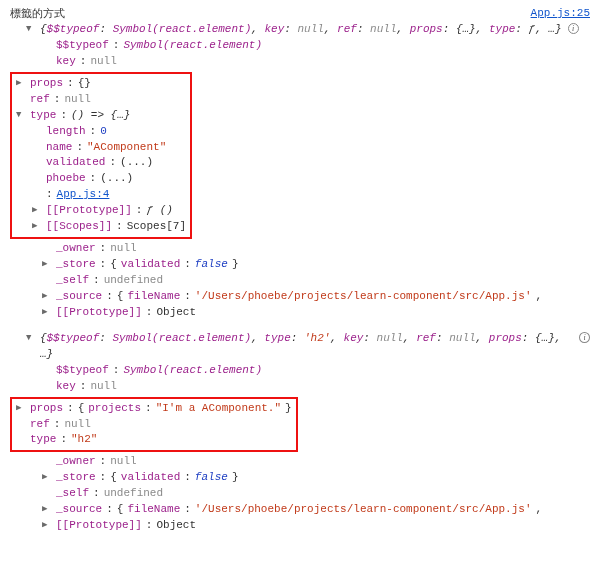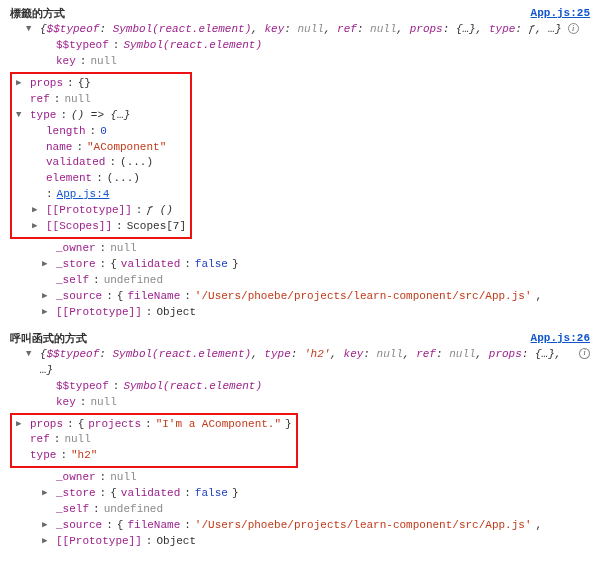--- a/index.html
+++ b/index.html
@@ -8,38 +8,38 @@
     padding: 6px 10px;
     background: #fff;
     font-family: Menlo, Consolas, "Courier New", monospace;
     font-size: 11px;
     line-height: 1.45;
     color: #303030;
     width: 600px;
   }
   .row { display: flex; align-items: flex-start; gap: 4px; white-space: nowrap; }
   .wrap { white-space: normal; }
-  .header-row { display: flex; justify-content: space-between; align-items: center; font-weight: bold; }
+  .header-row { display: flex; justify-content: space-between; align-items: center; }
   .tri {
     display: inline-block;
     width: 8px;
     color: #6a6a6a;
     user-select: none;
     margin-right: 2px;
     font-size: 9px;
     position: relative;
     top: 1px;
   }
   .tri.blank { visibility: hidden; }
   .ind-1 { padding-left: 16px; }
   .ind-2 { padding-left: 32px; }
   .key { color: #9b1f8a; }
   .sym { color: #9b1f8a; font-style: italic; }
   .num { color: #1d3ec2; }
-  .bool { color: #1d3ec2; }
+  .bool { color: #1d3ec2; font-style: italic; }
   .nullv { color: #8a8a8a; }
   .str { color: #c13a1a; }
   .fn { color: #303030; font-style: italic; }
   .obj { color: #303030; }
   .preview { font-style: italic; }
   .link { color: #1155cc; text-decoration: underline; cursor: pointer; }
   .info {
     display: inline-flex;
     align-items: center;
     justify-content: center;
@@ -123,21 +123,21 @@
           <span class="str">"AComponent"</span>
         </div>
         <div class="row ind-1">
           <span class="tri blank">▶</span>
           <span class="key">validated</span>
           <span>: </span>
           <span class="obj">(...)</span>
         </div>
         <div class="row ind-1">
           <span class="tri blank">▶</span>
-          <span class="key">element</span>
+          <span class="key">phoebe</span>
           <span>: </span>
           <span class="obj">(...)</span>
         </div>
         <div class="row ind-1">
           <span class="tri blank">▶</span>
           <span>: </span>
           <span class="link">App.js:4</span>
         </div>
         <div class="row ind-1">
           <span class="tri">▶</span>
@@ -185,24 +185,20 @@
         <span class="obj">,</span>
       </div>
       <div class="row ind-2">
         <span class="tri">▶</span>
         <span class="key">[[Prototype]]</span>
         <span>: </span>
         <span class="obj">Object</span>
       </div>
     </div>
     <div class="section">
-      <div class="header-row">
-        <span class="log-label">呼叫函式的方式</span>
-        <span class="link">App.js:26</span>
-      </div>
       <div class="row ind-1 wrap preview">
         <span class="tri">▼</span>
         <span><span>{</span><span class="key">$$typeof</span><span>: </span><span class="sym">Symbol(react.element)</span><span>, </span><span class="key">type</span><span>: </span><span class="str">'h2'</span><span>, </span><span class="key">key</span><span>: </span><span class="nullv">null</span><span>, </span><span class="key">ref</span><span>: </span><span class="nullv">null</span><span>, </span><span class="key">props</span><span>: </span><span class="obj">{…}</span><span>, …}</span></span>
         <span class="info">i</span>
       </div>
       <div class="row ind-2">
         <span class="tri blank">▶</span>
         <span class="key">$$typeof</span>
         <span class="colon">: </span>
         <span class="sym">Symbol(react.element)</span>

